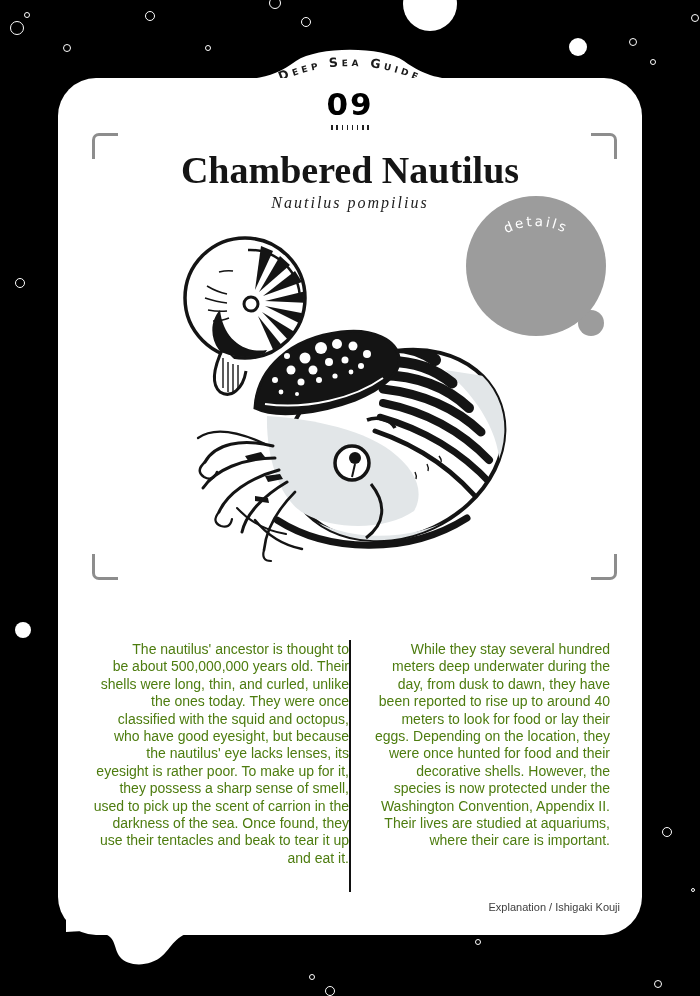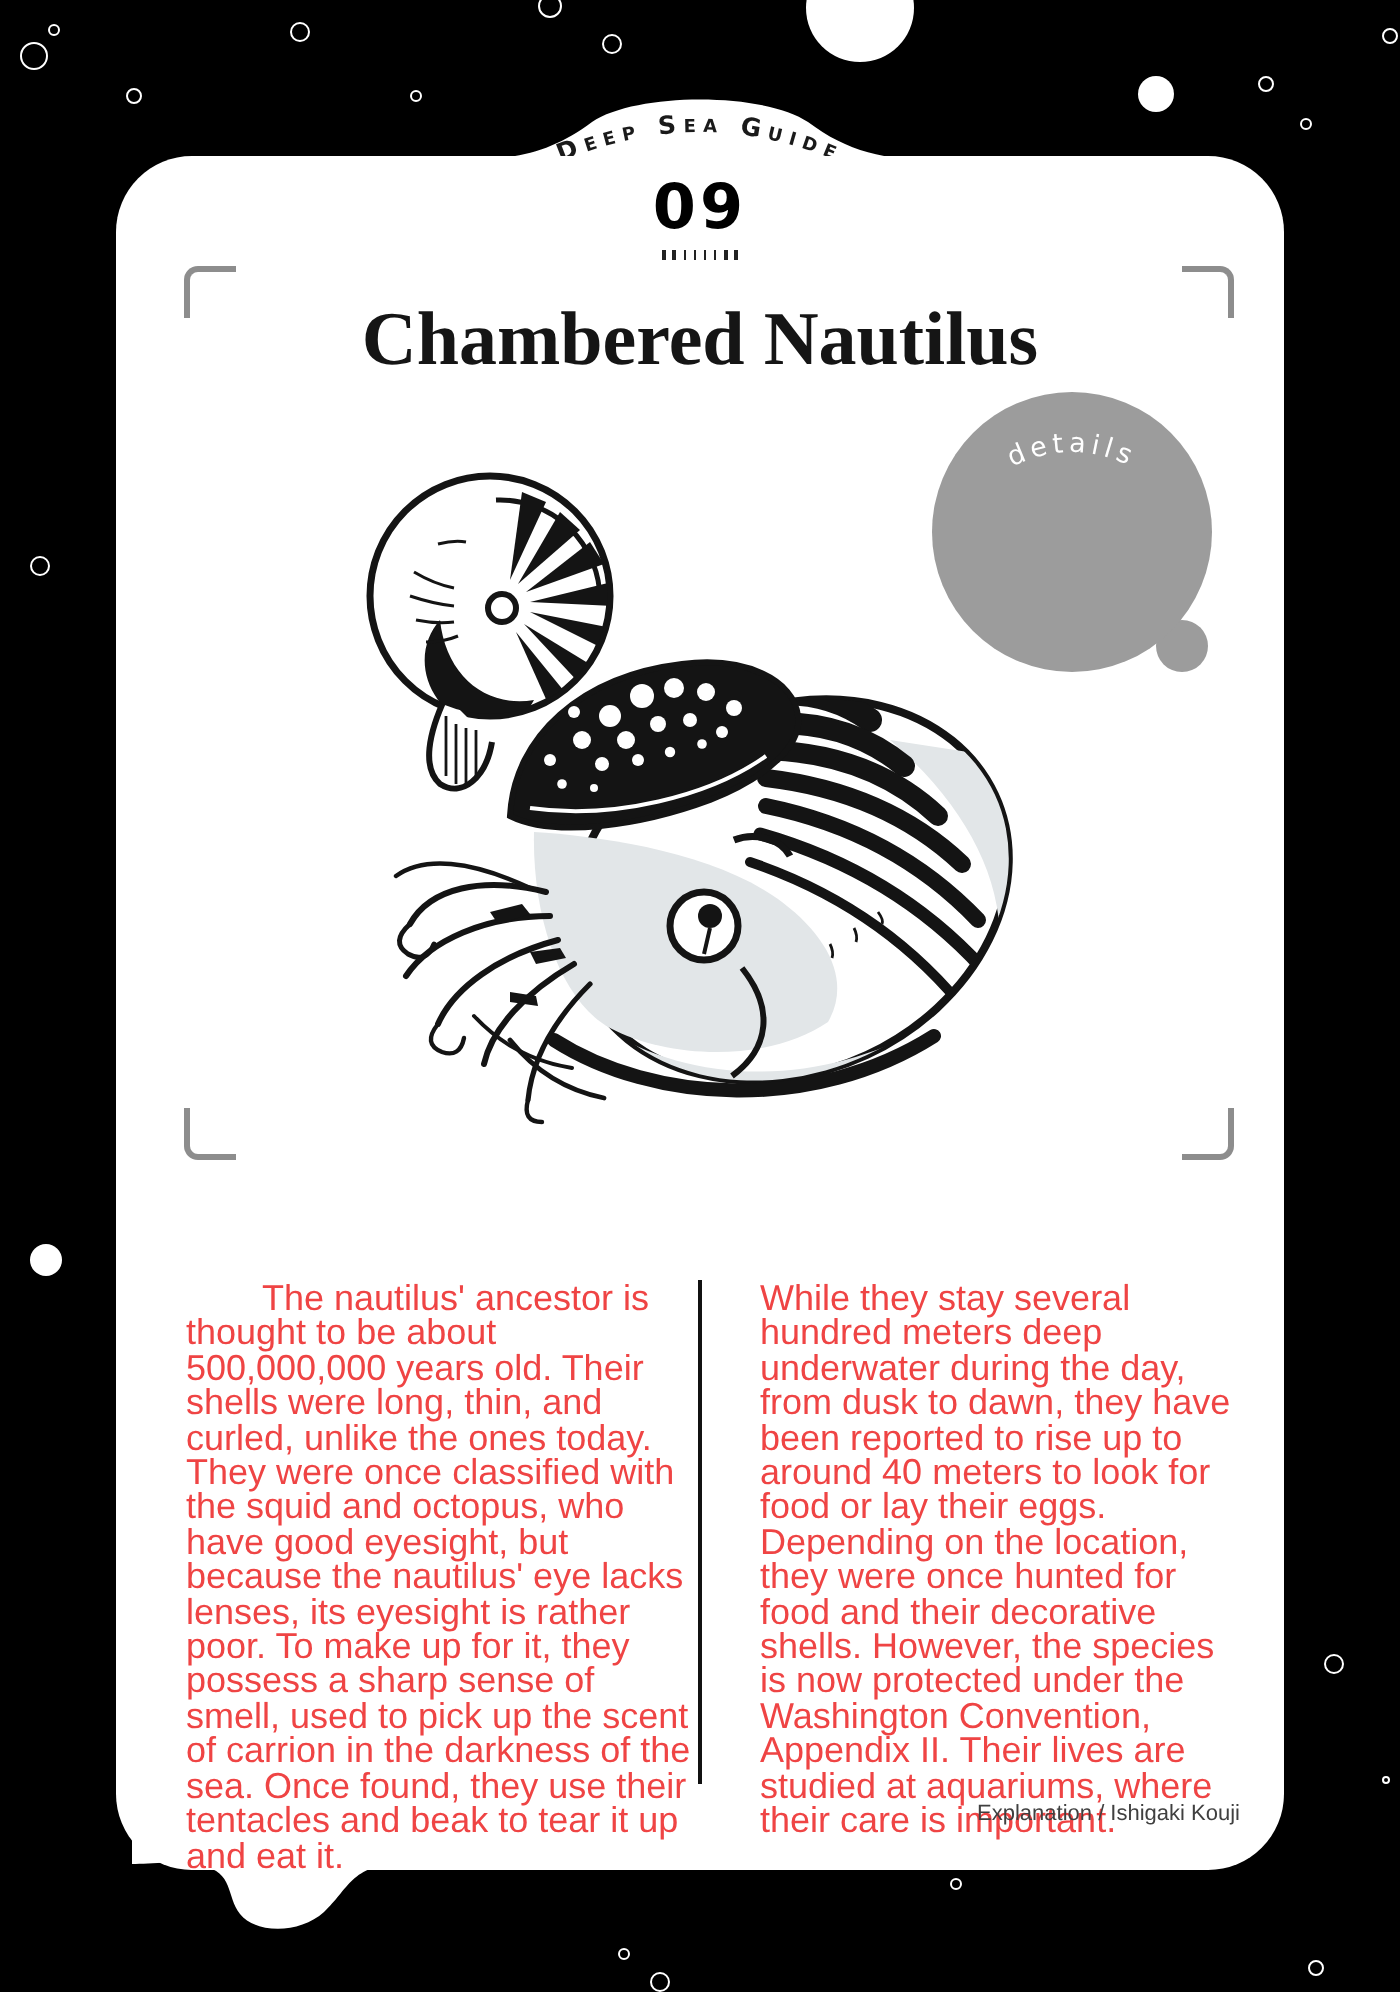--- a/index.html
+++ b/index.html
@@ -80,26 +80,26 @@
     font-family:"DejaVu Sans", sans-serif;
     font-size:13.5px; font-weight:700; line-height:17px;
   }
   .badge-gap { height:11px; }
 
   
   .illustration { position:absolute; left:57px; top:142px; width:400px; height:348px; }
 
   
   .column {
-    position:absolute; top:563px; color:#ef4444;
-    font-size:18px; line-height:17.4px; letter-spacing:0px;
-    text-align:left;
+    position:absolute; top:563px; color:#4d7c0f;
+    font-size:14px; line-height:17.4px; letter-spacing:0px;
+    text-align:right;
   }
   .column.left  { left:35px;  width:256px; text-indent:38px; }
-  .column.right { left:310px; width:242px;margin-left:12px; }
+  .column.right { left:310px; width:242px; }
   .divider { position:absolute; left:291px; top:562px; width:1.5px; height:252px; background:#111; }
 
   .credit {
     position:absolute; right:22px; top:823px;
     font-size:11px; color:#404040;
   }
 </style>
 </head>
 <body>
 
@@ -154,20 +154,21 @@
         <i></i>
         <i></i>
     </div>
 
     <div class="bracket tl"></div>
     <div class="bracket tr"></div>
     <div class="bracket bl"></div>
     <div class="bracket br"></div>
 
     <h1 class="title">Chambered Nautilus</h1>
+    <div class="subtitle">Nautilus pompilius</div>
 
     <div class="badge-tail"></div>
     <div class="badge">
       <svg class="badge-arch" viewBox="0 0 140 60">
         <path id="badgearc" d="M 26,46 Q 70,14 114,46" fill="none"></path>
         <text><textPath href="#badgearc" startOffset="50%" text-anchor="middle">details</textPath></text>
       </svg>
     </div>
 
     <svg class="illustration" viewBox="0 0 400 348">

